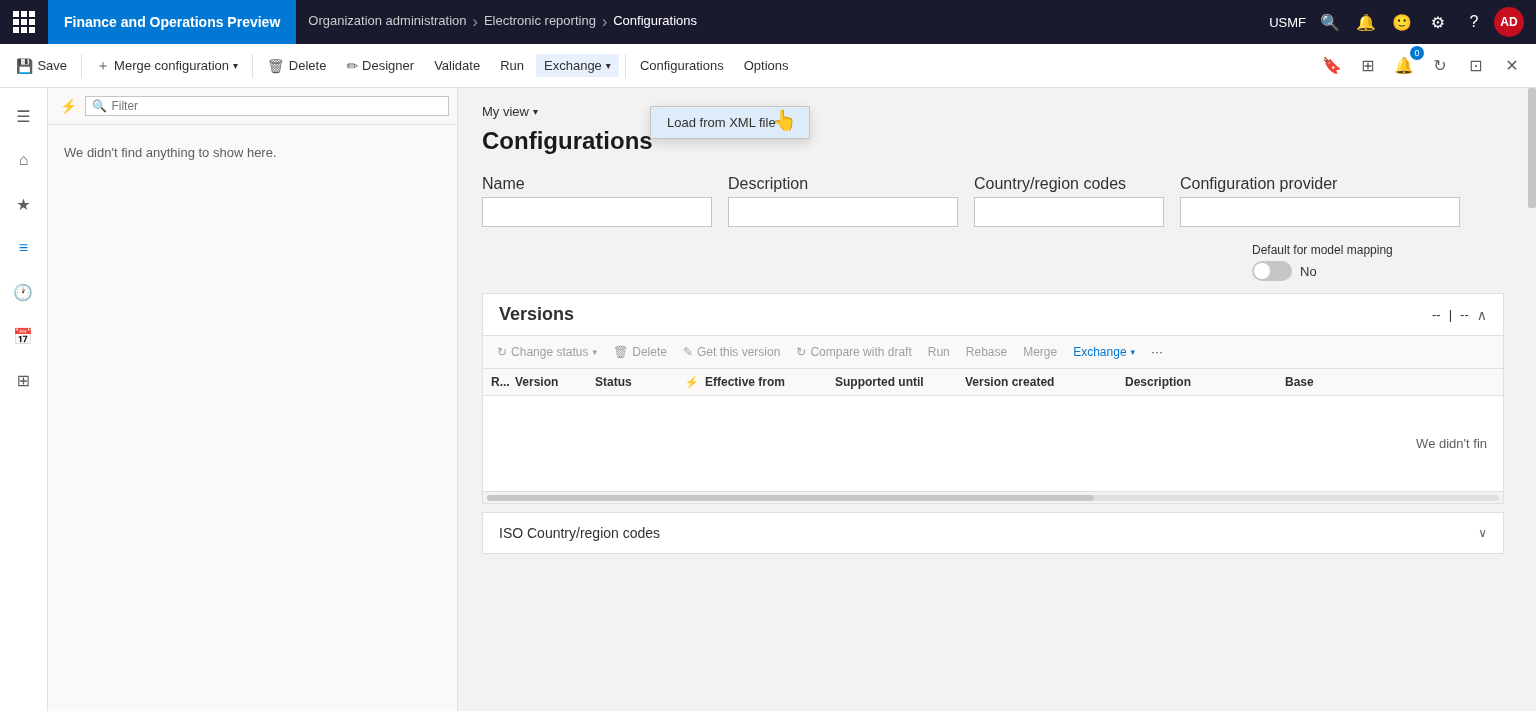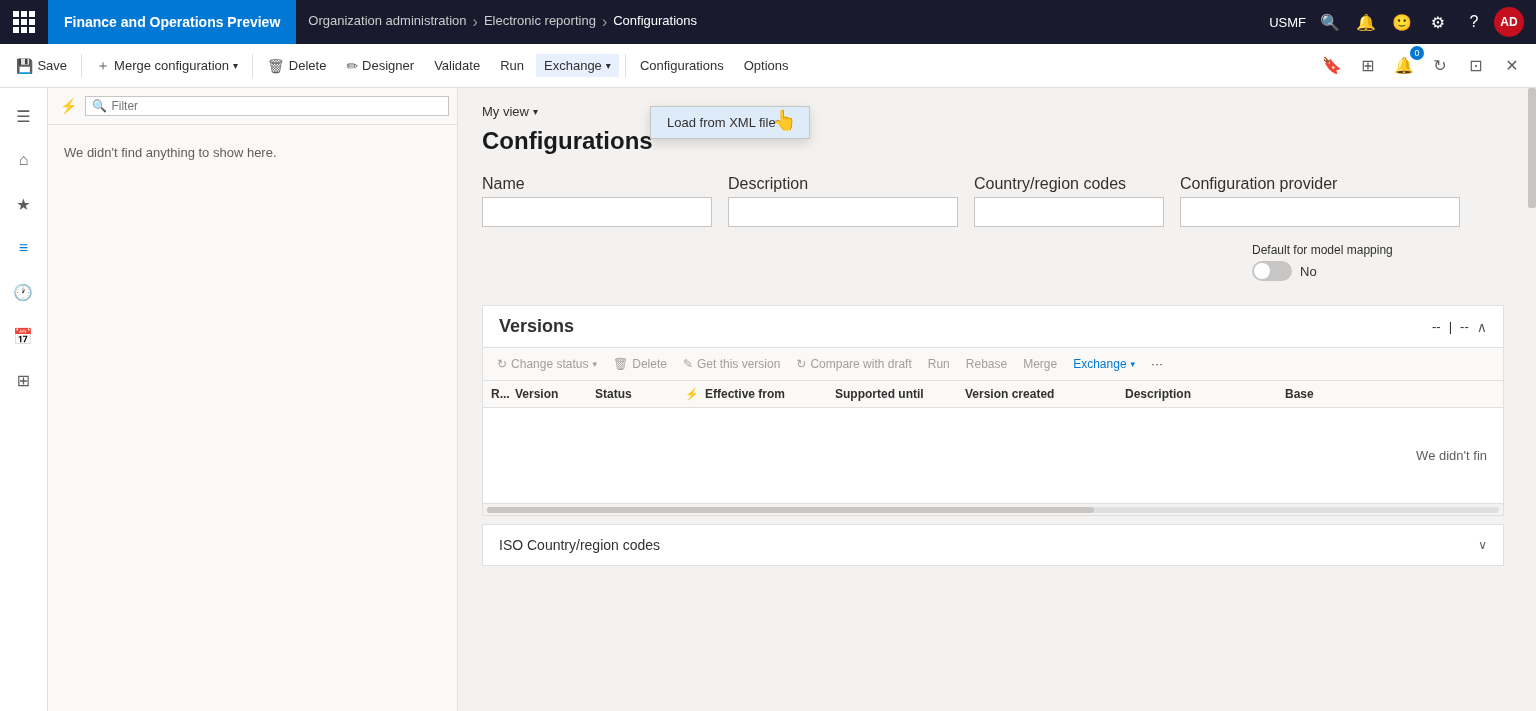--- a/index.html
+++ b/index.html
@@ -629,21 +629,21 @@
         <div class="form-field field-country">
           <label>Country/region codes</label>
           <input type="text" class="field-country" value="" style="">
         </div>
         <div class="form-field field-provider">
           <label>Configuration provider</label>
           <input type="text" class="field-provider" value="" style="">
         </div>
       </div>
 
-      <div class="toggle-container" style="margin-bottom:24px;margin-left:770px;">
+      <div class="toggle-container" style="margin-bottom:12px;margin-left:770px;">
         <div class="default-mapping-label">Default for model mapping</div>
         <div class="toggle-row">
           <div class="toggle off"></div>
           <span class="toggle-text">No</span>
         </div>
       </div>
 
       <div class="versions-section">
         <div class="versions-header">
           <span class="versions-title">Versions</span>

